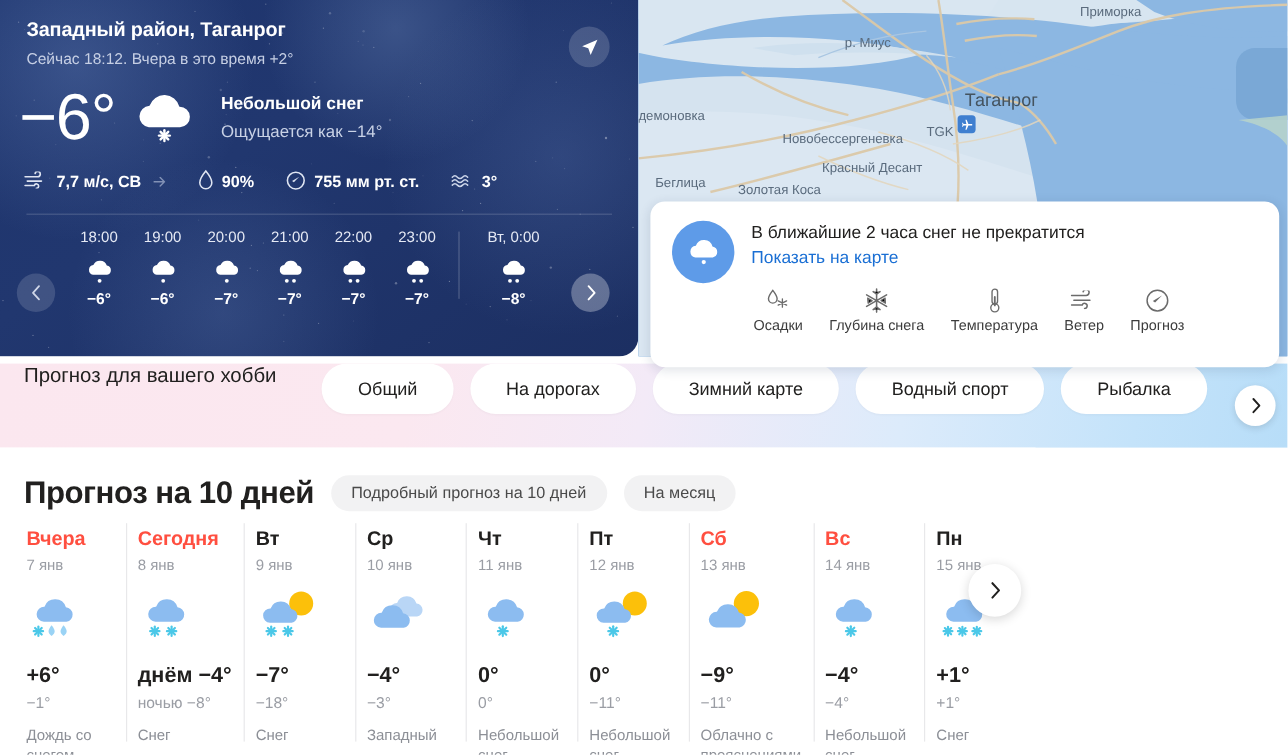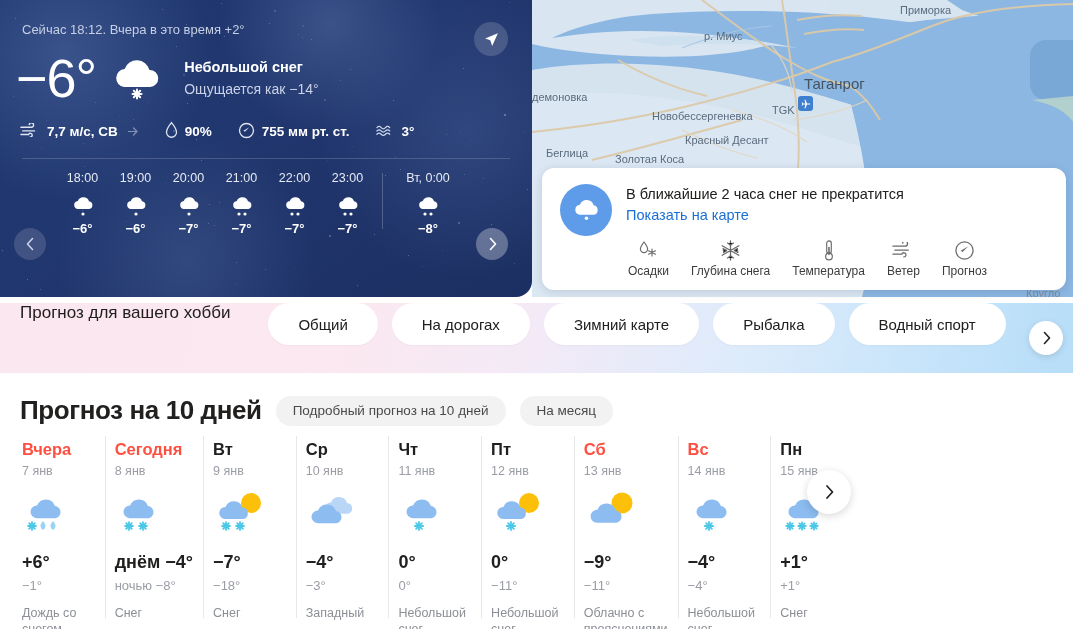--- a/index.html
+++ b/index.html
@@ -111,21 +111,21 @@
   .map-label.faint { color: #7d8b99; }
 
   .airport-pin {
     position: absolute; width: 15px; height: 15px; border-radius: 3px;
     background: #3f7fd0; display:flex; align-items:center; justify-content:center;
   }
 
   
   .notif {
     position: absolute; left: 542px; top: 168px;
-    width: 524px; height: 122px;
+    width: 524px; height: 138px;
     background: #fff; border-radius: 12px;
     box-shadow: 0 2px 10px rgba(20,40,80,0.14);
     display: flex; padding: 16px 18px 10px 18px; gap: 14px;
     z-index: 6;
     justify-content: center;
   }
   .notif-ic {
     width: 52px; height: 52px; border-radius: 50%;
     background: #5e9be8; flex: 0 0 52px;
     display: flex; align-items: center; justify-content: center;
@@ -287,20 +287,21 @@
           <div class="star" style="width: 1px; height: 1px; left: 356.731px; top: 285.366px; opacity: 0.62;"></div>
           <div class="star" style="width: 1px; height: 1px; left: 1.5804px; top: 249.957px; opacity: 0.68;"></div>
           <div class="star" style="width: 1px; height: 1px; left: 399.55px; top: 169.326px; opacity: 0.64;"></div>
           <div class="star" style="width: 1px; height: 1px; left: 164.811px; top: 182.806px; opacity: 0.21;"></div>
           <div class="star" style="width: 1px; height: 1px; left: 197.167px; top: 88.7308px; opacity: 0.65;"></div>
           <div class="star" style="width: 1px; height: 1px; left: 76.272px; top: 202.433px; opacity: 0.53;"></div>
           <div class="star" style="width: 1px; height: 1px; left: 130.521px; top: 36.2465px; opacity: 0.34;"></div>
         </div>
 
       <div class="now-head">
+        <div class="city-name">Западный район, Таганрог</div>
         <div class="now-sub">Сейчас 18:12. Вчера в это время +2°</div>
       </div>
 
       <div class="geo-btn">
         <svg width="17" height="17" viewBox="0 0 24 24" aria-hidden="true">
           <path d="M21 3 3 10.5l7.2 2.6L13 21z" fill="#ffffff"></path>
         </svg>
       </div>
 
       <div class="now-main">
@@ -600,22 +601,22 @@
         </div>
     </div>
   </div>
 
   <div class="hobby">
     <div class="hobby-title">Прогноз для вашего хобби</div>
     <div id="chips" style="display:flex; gap:14px;">
         <div class="chip">Общий</div>
         <div class="chip">На дорогах</div>
         <div class="chip">Зимний карте</div>
+        <div class="chip">Водный спорт</div>
         <div class="chip">Рыбалка</div>
-        <div class="chip">Водный спорт</div>
       </div>
     <div class="hobby-next">
       <svg width="11" height="14" viewBox="0 0 11 14" aria-hidden="true">
         <path d="M3.5 1.5 8.5 7l-5 5.5" stroke="#21201f" stroke-width="1.6" fill="none" stroke-linecap="round" stroke-linejoin="round"></path>
       </svg>
     </div>
   </div>
 
   <div class="ten">
     <div class="ten-head">

